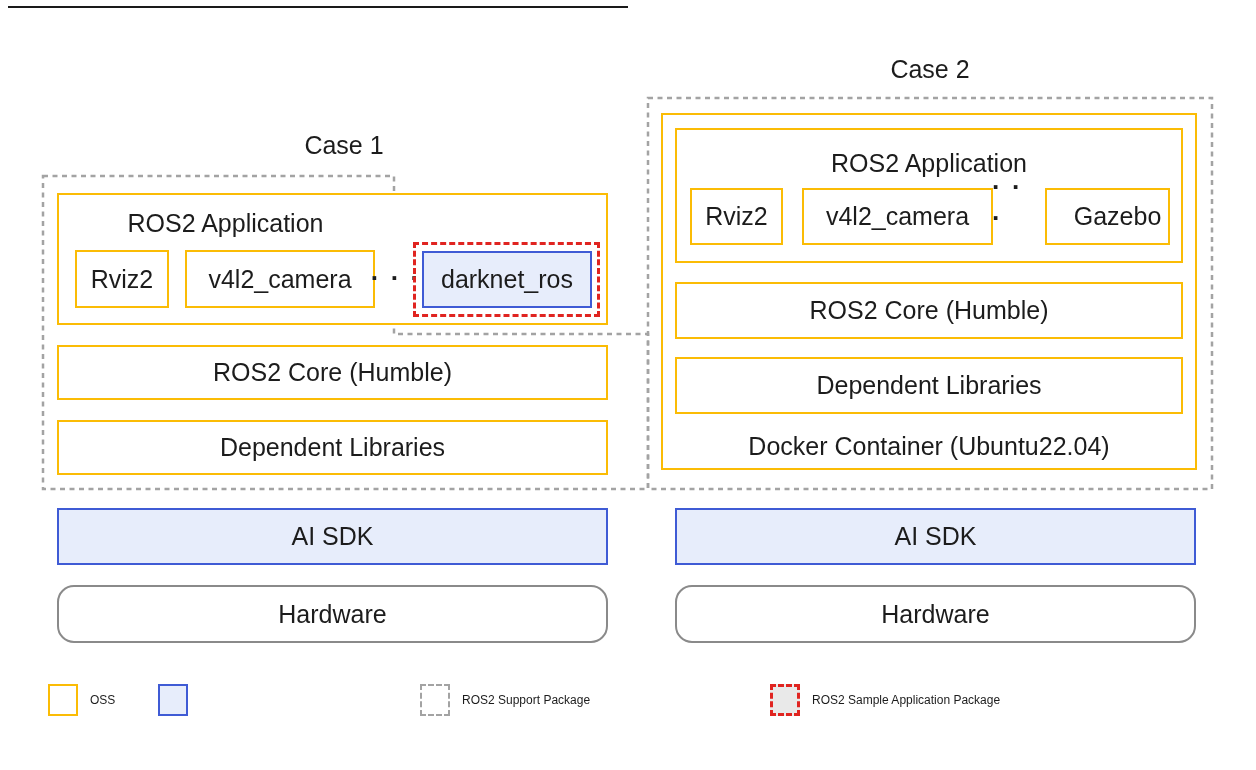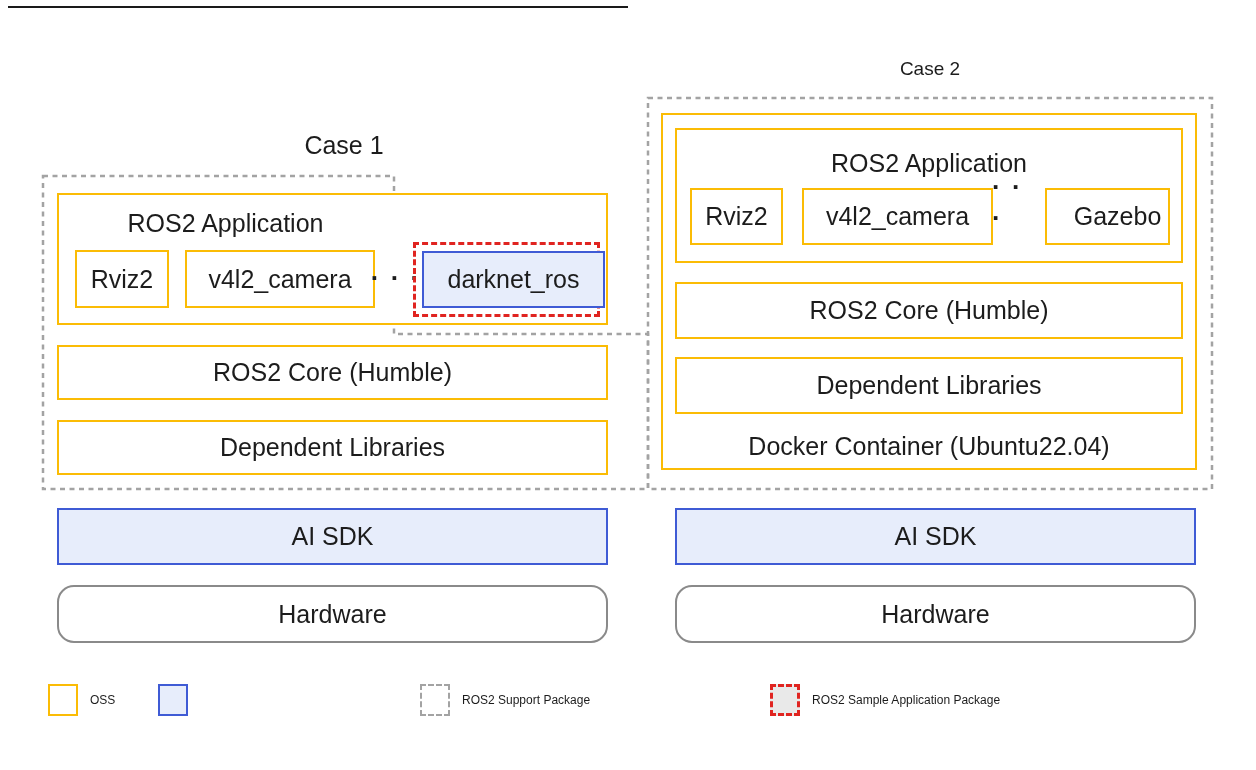--- a/index.html
+++ b/index.html
@@ -55,29 +55,29 @@
   <div class="label" style="left:294px;top:130px;width:100px;height:30px;font-size:25px;">Case 1</div>
 
   <div class="box yellow" style="left:57px;top:193px;width:551px;height:132px;"></div>
   <div class="label" style="left:57px;top:207px;width:337px;height:32px;">ROS2 Application</div>
 
   <div class="box yellow" style="left:75px;top:250px;width:94px;height:58px;">Rviz2</div>
   <div class="box yellow" style="left:185px;top:250px;width:190px;height:58px;">v4l2_camera</div>
   <div class="dots" style="left:370px;top:264px;width:52px;height:28px;">· · ·</div>
 
   <div class="reddash" style="left:413px;top:242px;width:187px;height:75px;"></div>
-  <div class="box bluebox" style="left:422px;top:251px;width:183px;height:57px;">darknet_ros</div>
+  <div class="box bluebox" style="left:422px;top:251px;width:170px;height:57px;">darknet_ros</div>
 
   <div class="box yellow" style="left:57px;top:345px;width:551px;height:55px;">ROS2 Core (Humble)</div>
   <div class="box yellow" style="left:57px;top:420px;width:551px;height:55px;">Dependent Libraries</div>
 
   <div class="box bluebox" style="left:57px;top:508px;width:551px;height:57px;">AI SDK</div>
   <div class="box graybox" style="left:57px;top:585px;width:551px;height:58px;">Hardware</div>
 
-  <div class="label" style="left:880px;top:54px;width:100px;height:30px;font-size:19px;">Case 2</div>
+  <div class="label" style="left:880px;top:54px;width:100px;height:30px;font-size:25px;">Case 2</div>
 
   <div class="box yellow" style="left:661px;top:113px;width:536px;height:357px;"></div>
   <div class="label" style="left:675px;top:430px;width:508px;height:32px;">Docker Container (Ubuntu22.04)</div>
 
   <div class="box yellow" style="left:675px;top:128px;width:508px;height:135px;"></div>
   <div class="label" style="left:675px;top:147px;width:508px;height:32px;">ROS2 Application</div>
 
   <div class="box yellow" style="left:690px;top:188px;width:93px;height:57px;">Rviz2</div>
   <div class="box yellow" style="left:802px;top:188px;width:191px;height:57px;">v4l2_camera</div>
   <div class="dots" style="left:992px;top:189px;width:50px;height:28px;">· · ·</div>

